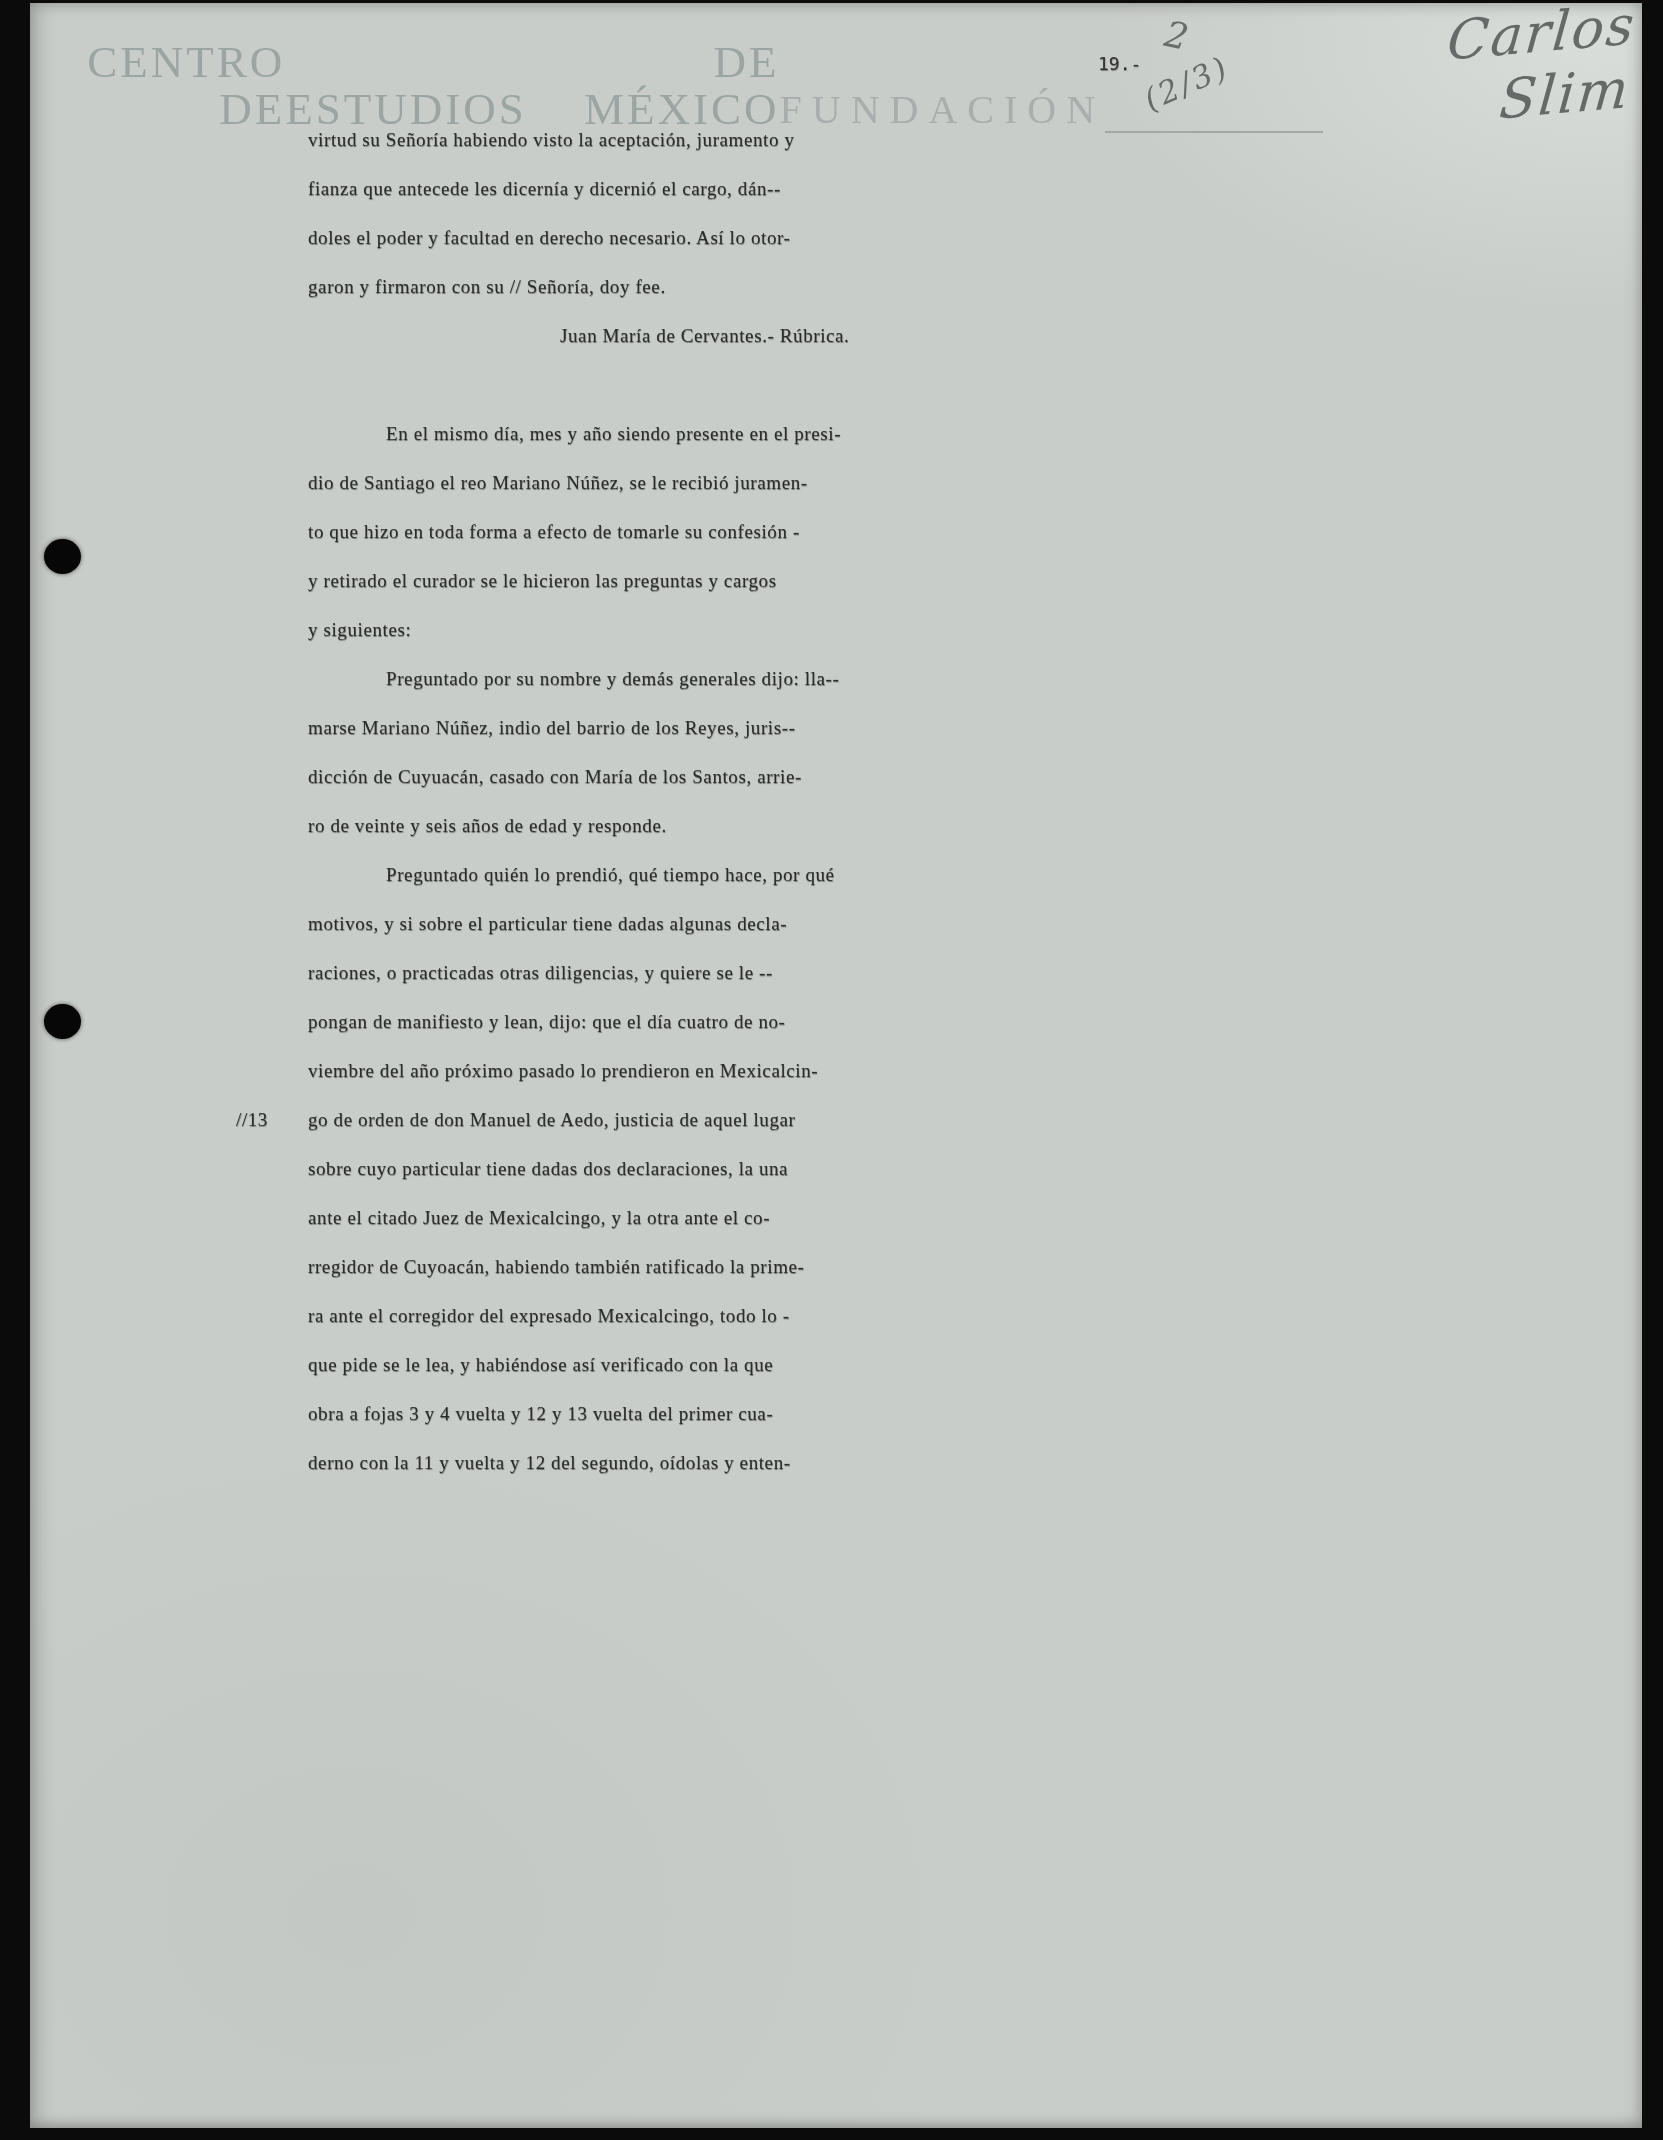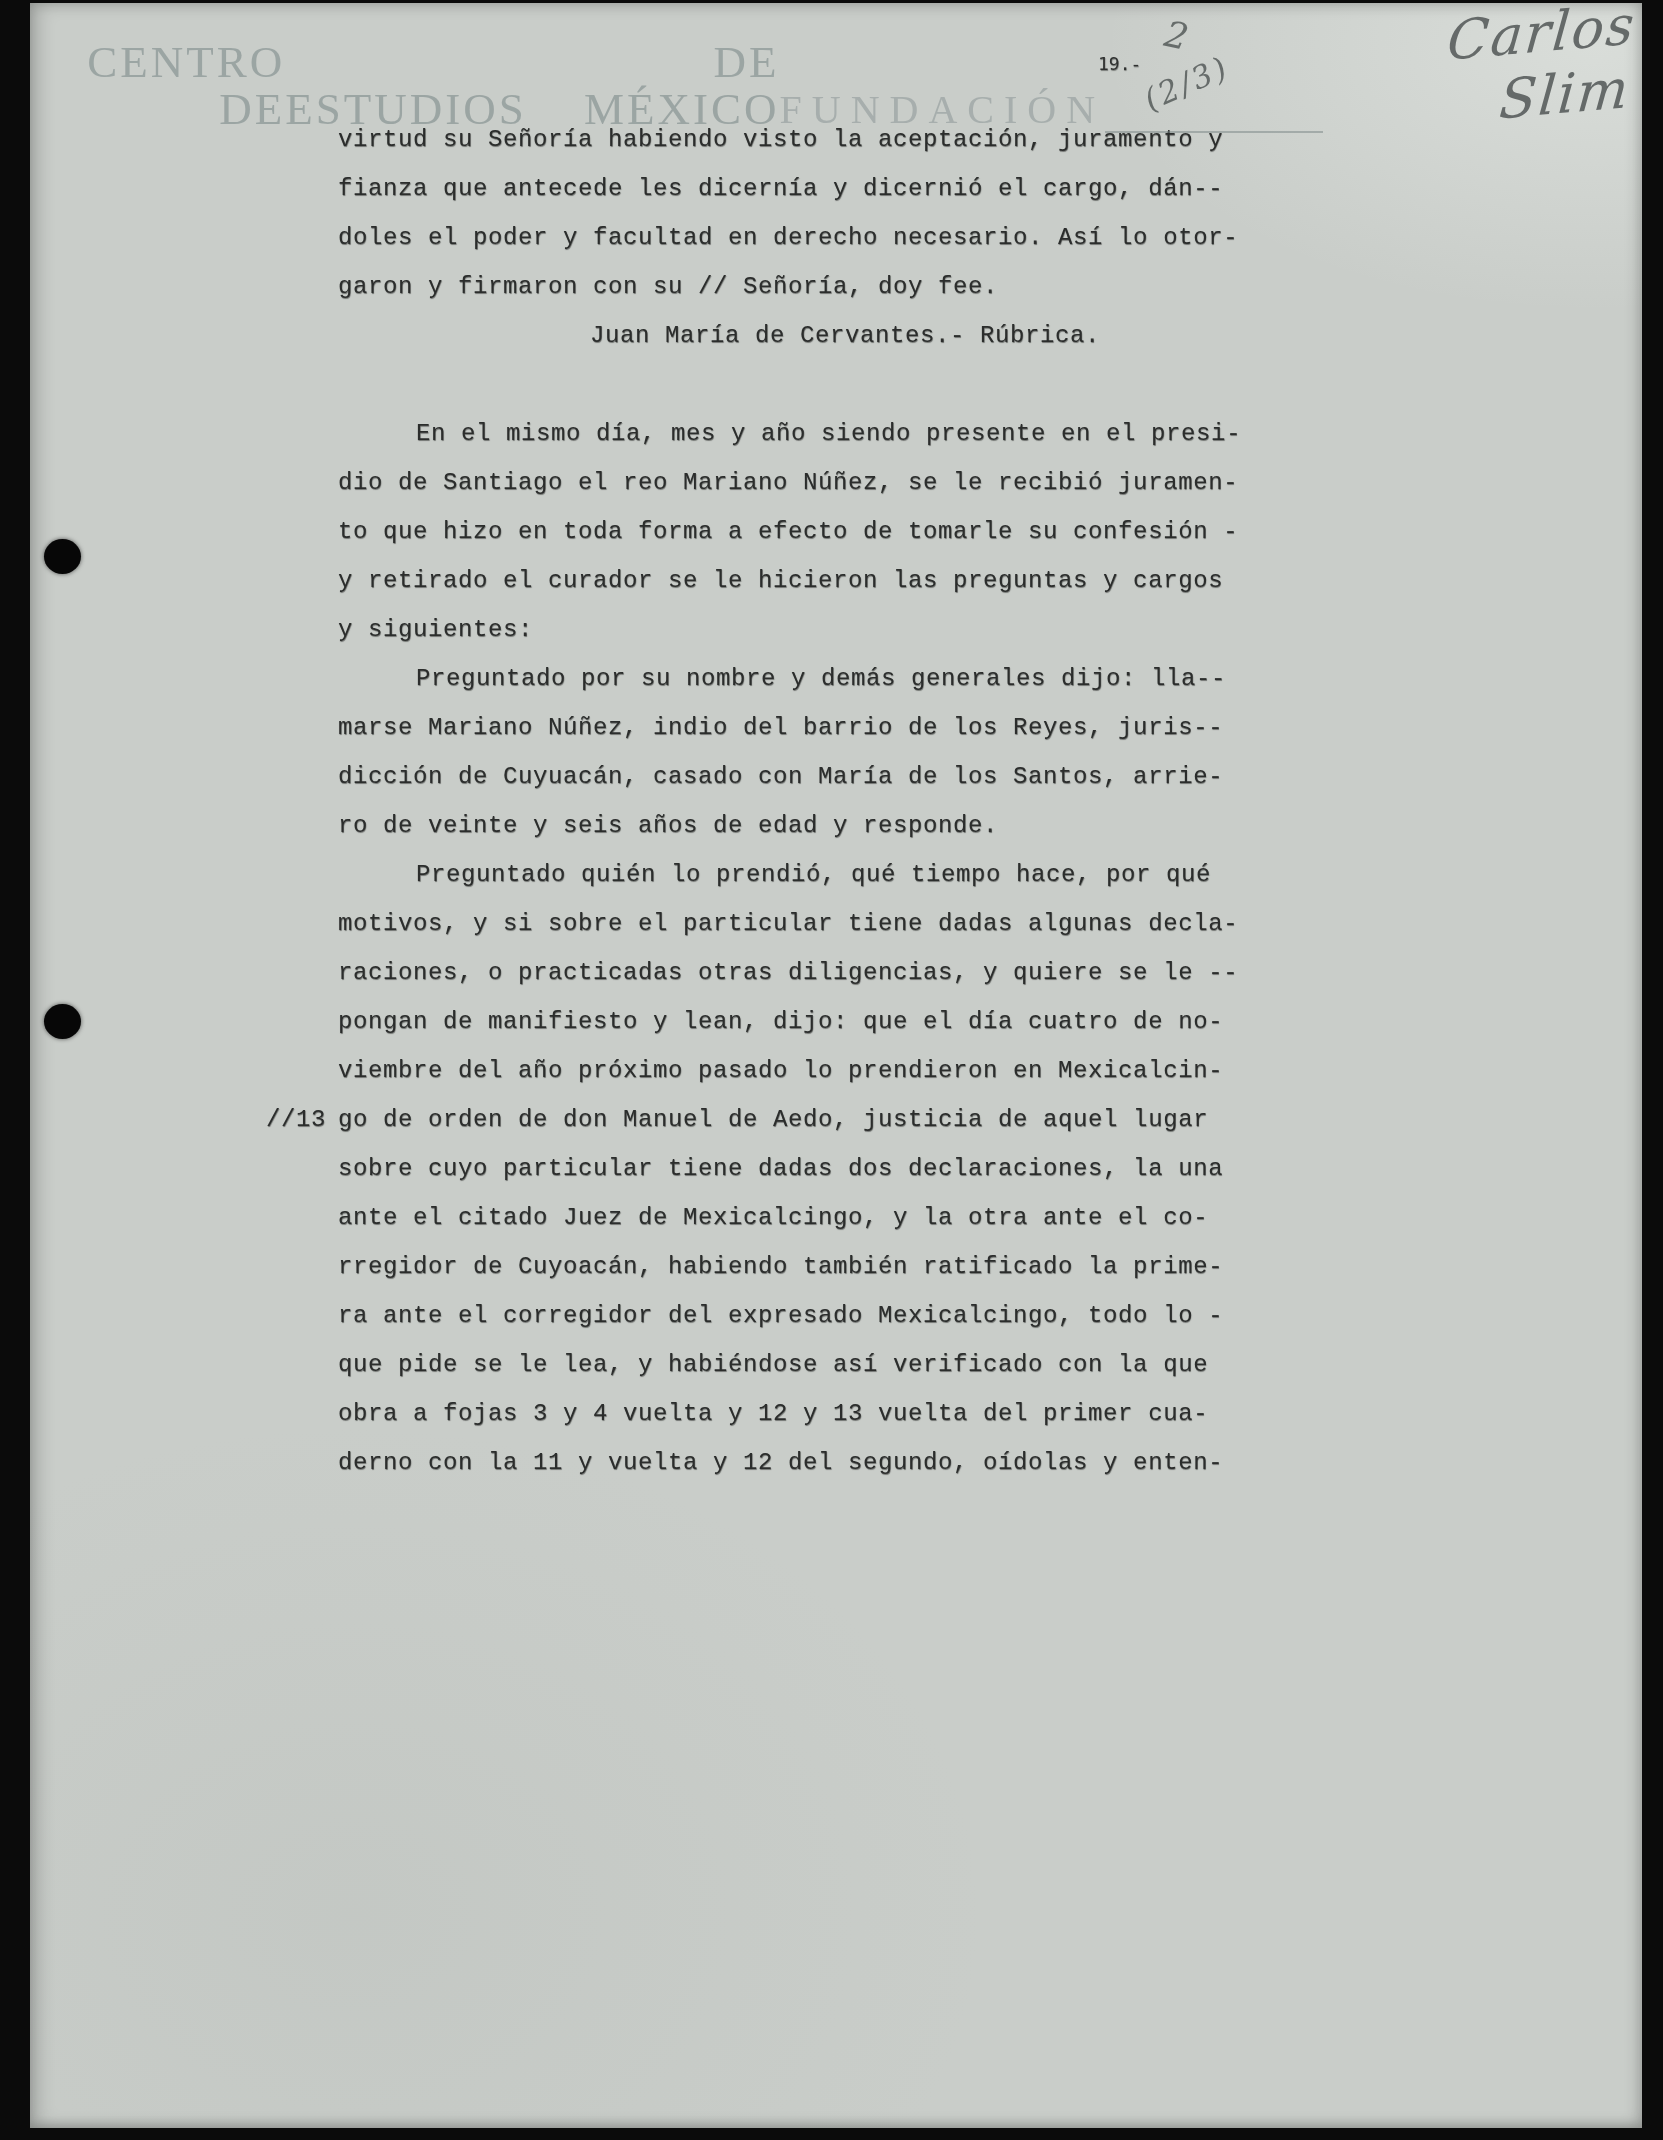--- a/index.html
+++ b/index.html
@@ -27,24 +27,24 @@
     background:#070707;
     left:14px;
     box-shadow:0 0 4px rgba(0,0,0,0.6);
   }
   .hole-1{top:536px;}
   .hole-2{top:1001px;}
 
   
   .body-text{
     position:absolute;
-    left:308px; top:112px;
+    left:278px; top:112px;
     width:960px;
-    font-family:Liberation Mono, monospace;
-    font-size:24px;
+    font-family:Liberation Serif, serif;
+    font-size:19px;
     line-height:49px;
     letter-spacing:0.6px;
     color:var(--ink, #2b2d2c);
     text-shadow:0.4px 0.5px 0.8px rgba(43,45,44,0.55);
     white-space:pre;
     z-index:1;
   }
   .tline{position:relative;}
   .tline.ind-1{padding-left:78px;}
   .tline.ind-2{padding-left:252px;}

